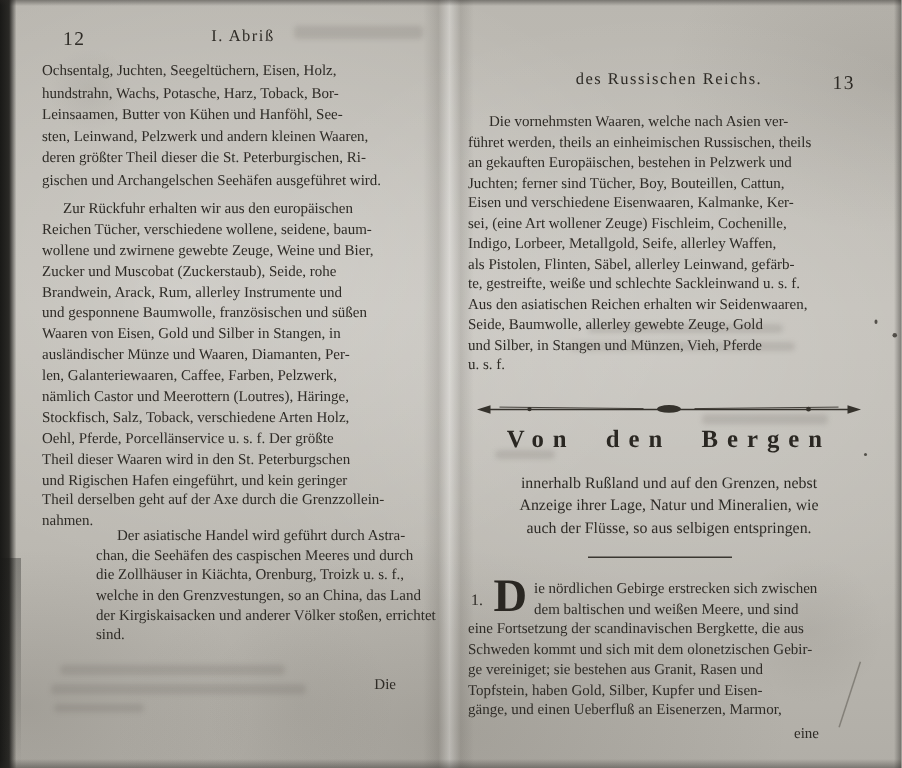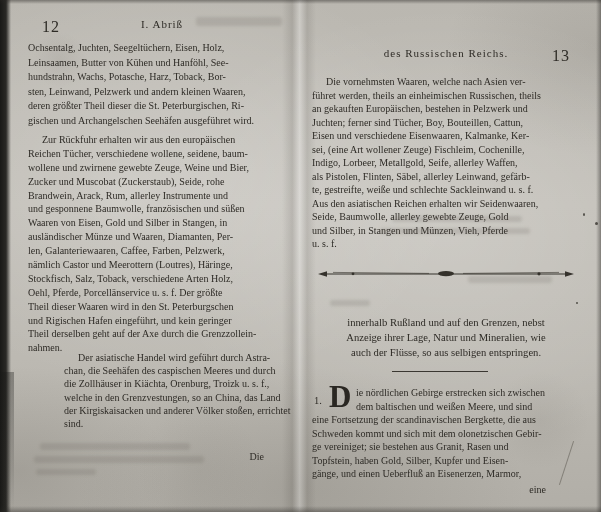--- a/index.html
+++ b/index.html
@@ -43,21 +43,21 @@
     background:linear-gradient(0deg, rgba(40,38,35,.40), rgba(40,38,35,0));}
   .edge-right{position:absolute;right:0;top:0;bottom:0;width:5px;
     background:linear-gradient(270deg, rgba(40,38,35,.45), rgba(40,38,35,0));}
 
   .page{position:absolute;top:0;height:512px;}
   .page-left{left:28px;width:268px;}
   .page-right{left:312px;width:268px;margin-top:29px;}
 
   .running-head{position:absolute;top:18px;left:0;right:0;font-size:11px;letter-spacing:1px;}
   .rh-center{position:absolute;left:0;right:0;text-align:center;}
-  .pagenum{position:absolute;font-size:16px;}
+  .pagenum{position:absolute;font-size:13px;}
 
   .para{position:absolute;left:0;right:0;}
   .tline{white-space:nowrap;}
   .lh146 .tline{line-height:14.6px;height:14.6px;}
   .lh139 .tline{line-height:13.9px;height:13.9px;}
   .lh132 .tline{line-height:13.2px;height:13.2px;}
   .lh135 .tline{line-height:13.5px;height:13.5px;}
   .lh150 .tline{line-height:15.2px;height:15.2px;}
   .indent-first .tline:first-child{padding-left:14px;}
   .body-text{font-size:10px;}
@@ -90,22 +90,22 @@
 <div class="gutter"></div>
 
 <div class="page page-left">
   <div class="running-head">
     <span class="pagenum" style="left:14px;top:0;">12</span>
     <span class="rh-center">I. Abriß</span>
   </div>
 
   <div class="para body-text lh146" style="top:41px;">
       <div class="tline">Ochsentalg, Juchten, Seegeltüchern, Eisen, Holz,</div>
+      <div class="tline">hundstrahn, Wachs, Potasche, Harz, Toback, Bor-</div>
       <div class="tline">Leinsaamen, Butter von Kühen und Hanföhl, See-</div>
-      <div class="tline">hundstrahn, Wachs, Potasche, Harz, Toback, Bor-</div>
       <div class="tline">sten, Leinwand, Pelzwerk und andern kleinen Waaren,</div>
       <div class="tline">deren größter Theil dieser die St. Peterburgischen, Ri-</div>
       <div class="tline">gischen und Archangelschen Seehäfen ausgeführet wird.</div>
     </div>
 
   <div class="para body-text lh139 indent-first" style="top:133px;">
       <div class="tline">Zur Rückfuhr erhalten wir aus den europäischen</div>
       <div class="tline">Reichen Tücher, verschiedene wollene, seidene, baum-</div>
       <div class="tline">wollene und zwirnene gewebte Zeuge, Weine und Bier,</div>
       <div class="tline">Zucker und Muscobat (Zuckerstaub), Seide, rohe</div>
@@ -163,20 +163,21 @@
       <line x1="16" y1="3.4" x2="112" y2="4.4" stroke="#35322c" stroke-width="0.6"></line>
       <line x1="146" y1="4.4" x2="242" y2="3.4" stroke="#35322c" stroke-width="0.6"></line>
       <ellipse cx="129" cy="4.6" rx="8" ry="2.6" fill="#35322c"></ellipse>
       <polygon points="1,5 10,2.2 10,7.8" fill="#35322c"></polygon>
       <polygon points="257,5 248,2.2 248,7.8" fill="#35322c"></polygon>
       <circle cx="222" cy="4.8" r="1.6" fill="#35322c"></circle>
       <circle cx="36" cy="4.8" r="1.4" fill="#35322c"></circle>
     </svg>
   </div>
 
+  <div class="sect-title" style="top:254px;">Von den Bergen</div>
 
   <div class="para subtitle lh150" style="top:286px;">
       <div class="tline">innerhalb Rußland und auf den Grenzen, nebst</div>
       <div class="tline">Anzeige ihrer Lage, Natur und Mineralien, wie</div>
       <div class="tline">auch der Flüsse, so aus selbigen entspringen.</div>
     </div>
 
   <div class="shortrule" style="top:342px;left:80px;width:96px;"></div>
 
   <div class="numpara" style="top:357px;">

